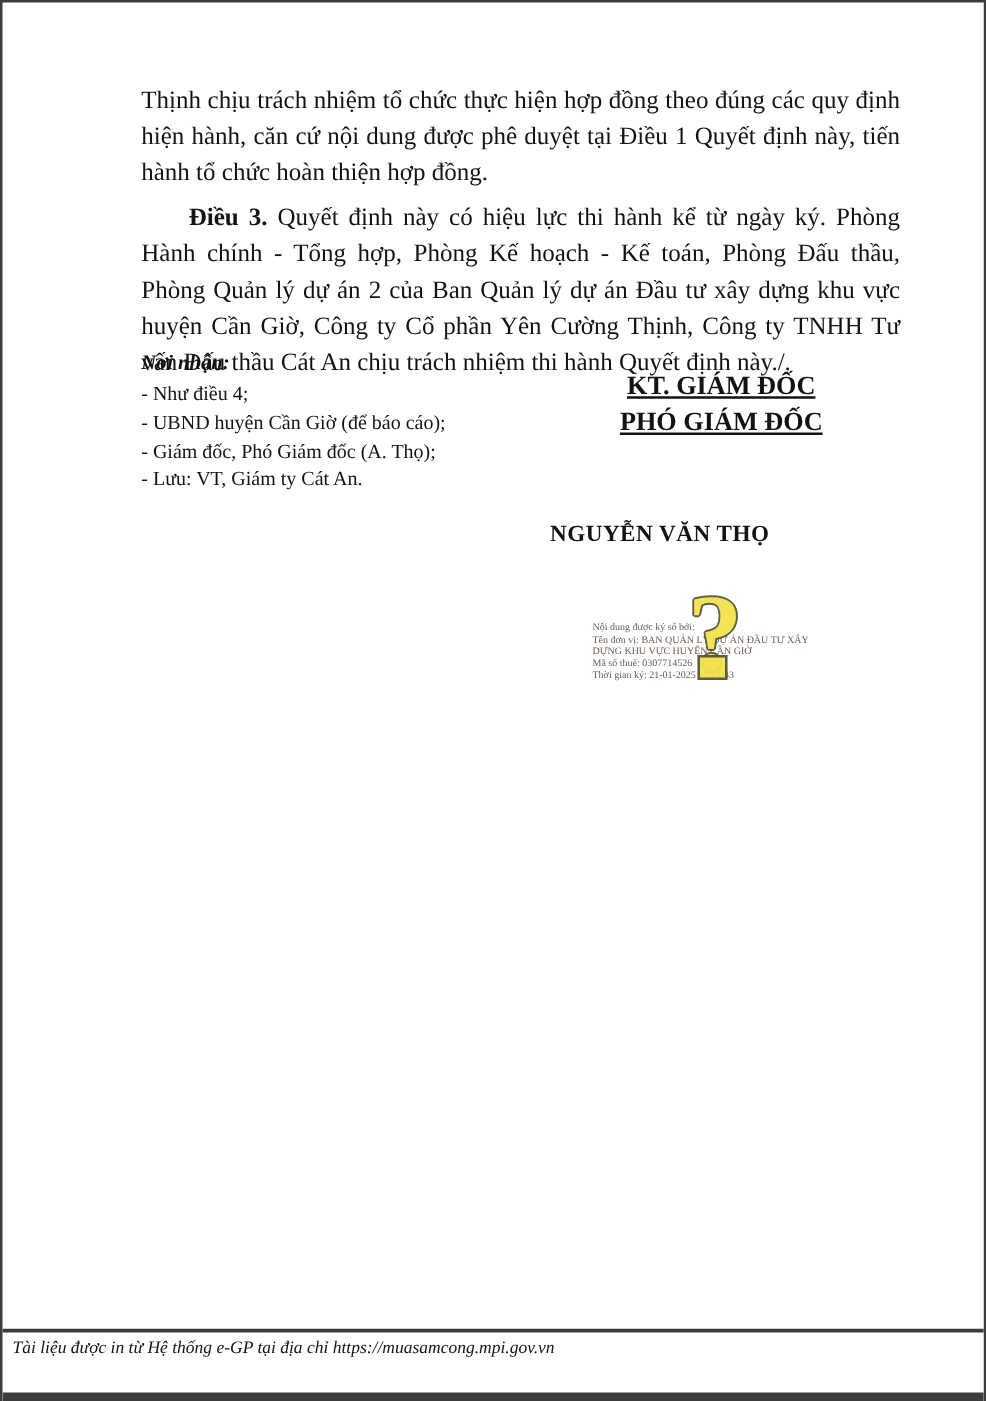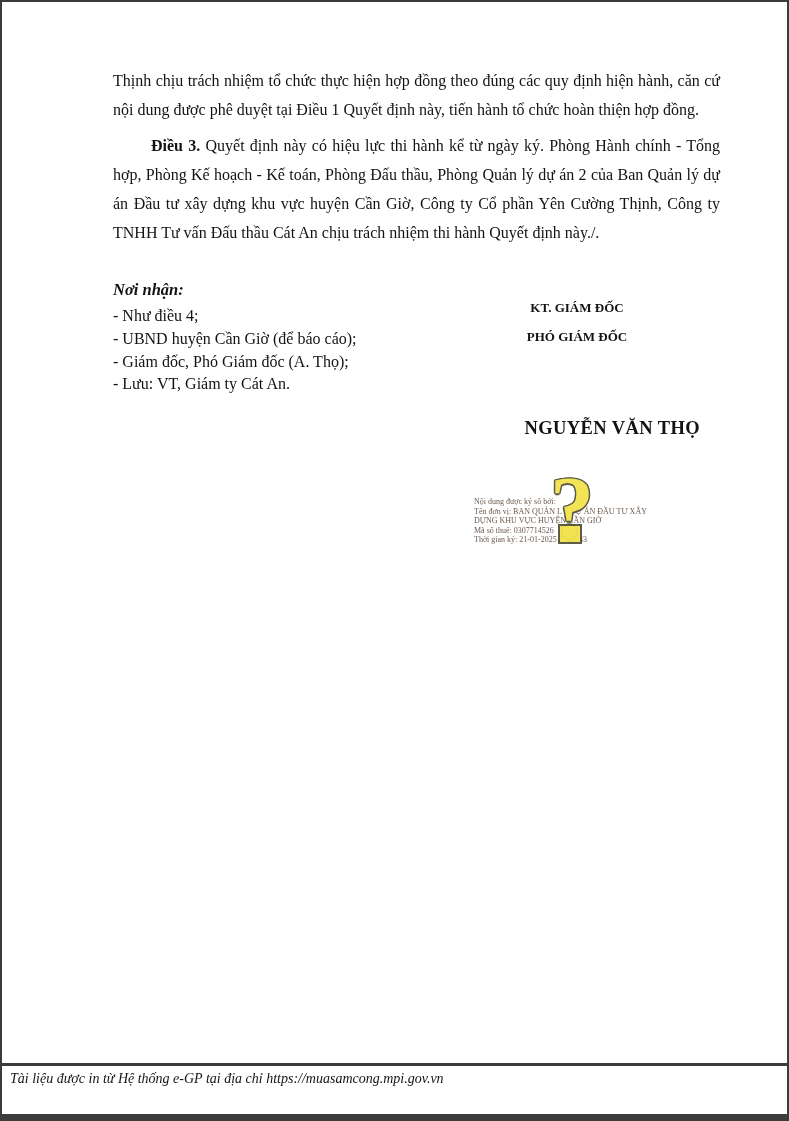--- a/index.html
+++ b/index.html
@@ -10,42 +10,42 @@
     background:#ffffff;
     border-top:2px solid #3c3c3c;
     border-left:2px solid #3c3c3c;
     border-right:2px solid #3c3c3c;
     overflow:hidden;
     font-family:"Liberation Serif","DejaVu Serif",serif;
     color:#131313;
   }
   .body-text {
     position:absolute; left:111px; top:64px; width:607px;
-    font-size:16px; line-height:29px; text-align:justify;
+    font-size:20px; line-height:29px; text-align:justify;
   }
   .body-text p { margin:0; }
   .para-2 { margin-top:7px !important; text-indent:38px; }
   .article-label { font-weight:bold; }
 
   .recipients {
     position:absolute; left:111px; top:276px; width:340px;
     font-size:16px; line-height:22.8px;
   }
   .recipients-heading {
     font-weight:bold; font-style:italic; font-size:16.5px;
     margin-bottom:3px; line-height:24px;
   }
 
   .sign-title {
     position:absolute; left:445px; top:292px; width:260px;
-    text-align:center; font-weight:bold; font-size:13px; line-height:28.5px;
+    text-align:center; font-weight:bold; font-size:21px; line-height:28.5px;text-decoration:underline;
   }
   .signer-name {
     position:absolute; left:438px; top:416px; width:260px;
-    text-align:right; font-weight:bold; font-size:18.5px; letter-spacing:0.4px;
+    text-align:left; font-weight:bold; font-size:18.5px; letter-spacing:0.4px;
   }
 
   .stamp {
     position:absolute; left:472px; top:480px; width:240px; z-index:1;
   }
   .stamp-title { font-size:15.5px; color:#595450; letter-spacing:0.2px; }
   .stamp-details {
     margin-top:15px; font-size:8px; line-height:9.5px; color:#6b5a50;
   }
   .stamp-qmark {

